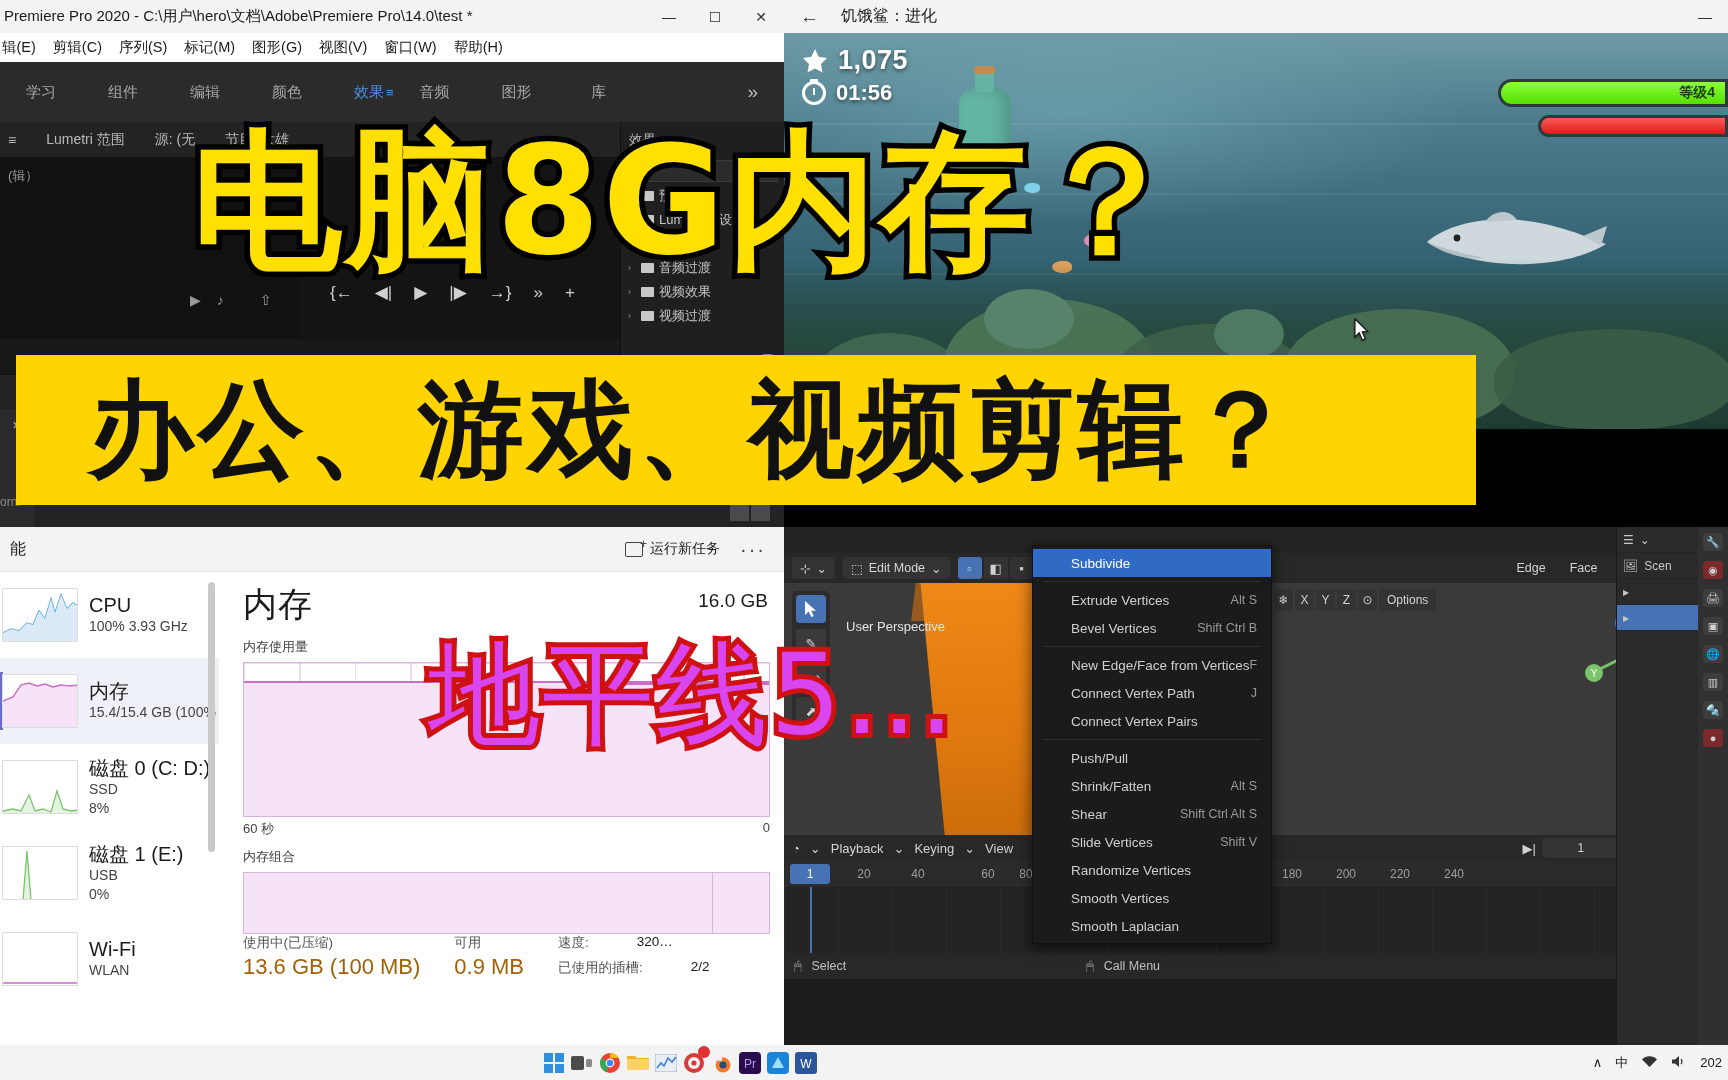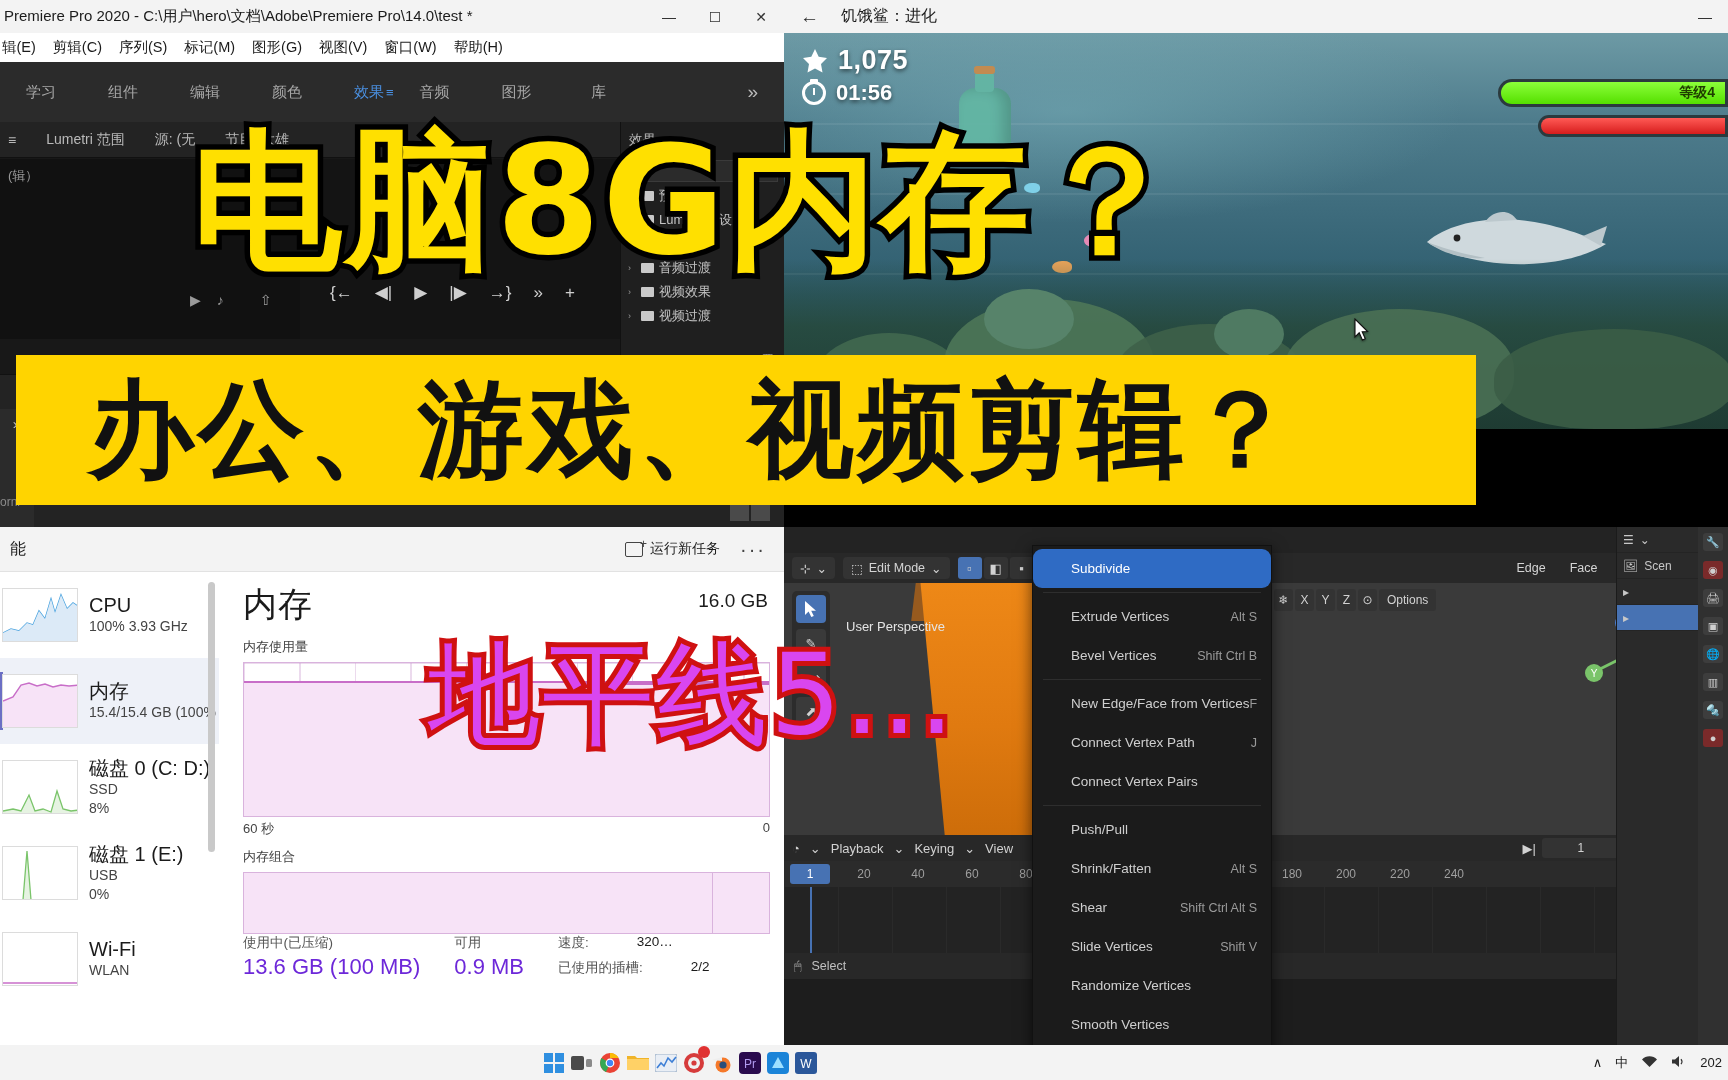--- a/index.html
+++ b/index.html
@@ -144,21 +144,21 @@
     overflow:hidden;}
   .tm-chart .area { position:absolute; left:0; right:0; bottom:0; height:88%;
     background:#f7e3f7; border-top:2px solid #c86ec8; }
   .tm-chart .area:after{content:"";position:absolute;left:62%;right:0;top:-2px;height:4px;background:#c86ec8;}
   .tm-axis { display:flex; justify-content:space-between; font-size:13px; color:#444; margin-top:3px;}
   .tm-chart2 { height:62px; border:1px solid #d9b3dd; margin-top:6px; background:#f7e3f7; position:relative;}
   .tm-chart2 .divider { position:absolute; right:56px; top:0; bottom:0; width:1px; background:#d9b3dd;}
   .tm-stats { display:flex; }
   .tm-stat { margin-right:34px; }
   .tm-stat .lbl { font-size:13.5px; color:#555; }
-  .tm-stat .val { font-size:22px; color:#6d28d9; margin-top:2px;}
+  .tm-stat .val { font-size:22px; color:#a16207; margin-top:2px;}
   .tm-kv { font-size:13.5px; color:#555; display:flex; gap:48px; margin-bottom:7px; }
   .tm-kv .v { color:#1b1b1b; }
 
   
   #blender { position:absolute; left:784px; top:527px; width:944px; height:518px;
     background:#1d1d1d; overflow:hidden; color:#d2d2d2; font-size:13px; }
   .bl-topbar { height:26px; background:#232323; display:flex; align-items:center;
     justify-content:flex-end; padding-right:10px; font-size:12.5px; color:#c0c0c0;}
   .bl-header { height:30px; background:#282828; display:flex; align-items:center; gap:8px; padding:0 8px;}
   .bl-btn { background:#333; border-radius:4px; height:22px; display:flex; align-items:center;
@@ -208,22 +208,22 @@
   .bl-playhead { position:absolute; left:26px; top:0; bottom:0; width:2px; background:#4772b3;}
   .bl-status { height:26px; background:#282828; display:flex; align-items:center; gap:10px;
     padding:0 10px; font-size:12.5px; color:#c0c0c0;}
   .bl-start { position:absolute; right:118px; display:flex; align-items:center; gap:6px; }
   .bl-num { background:#333; border-radius:3px; height:20px; min-width:78px; display:flex;
     align-items:center; justify-content:center; font-size:12px;}
 
   
   .bl-menu { position:absolute; left:248px; top:18px; width:240px; background:#1b1b1b;
     border:1px solid #111; box-shadow:0 4px 14px rgba(0,0,0,.6); padding:3px 0; z-index:40; }
-  .bl-mi { height:39px; display:flex; align-items:center; justify-content:space-between;
-    padding:0 14px 0 38px; font-size:13.5px; color:#cfcfcf; white-space:nowrap;border-radius:9px; }
+  .bl-mi { height:28px; display:flex; align-items:center; justify-content:space-between;
+    padding:0 14px 0 38px; font-size:13.5px; color:#cfcfcf; white-space:nowrap; }
   .bl-mi.hl { background:#2f6bc4; color:#fff; }
   .bl-mi .sc { color:#9a9a9a; font-size:12.5px; }
   .bl-mi.hl .sc { color:#dce8fb; }
   .bl-mdiv { height:1px; background:#2e2e2e; margin:4px 10px; }
 
   
   #taskbar { position:absolute; left:0; bottom:0; width:1728px; height:35px; background:#f3f3f3;
     display:flex; align-items:center; }
   .tb-center { position:absolute; left:540px; display:flex; align-items:center; }
   .tb-ic { width:28px; height:28px; display:flex; align-items:center; justify-content:center; position:relative;}
@@ -658,21 +658,21 @@
         <span class="bl-num">1</span>
         <span>⏱</span>
         <span class="bl-num">Start</span>
       </div>
     </div>
 
     <div class="bl-ruler">
       <div class="bl-frame">1</div>
       <span class="bl-tick" style="left:80px">20</span>
       <span class="bl-tick" style="left:134px">40</span>
-      <span class="bl-tick" style="left:188px">60</span>
+      <span class="bl-tick" style="left:204px">60</span>
       <span class="bl-tick" style="left:242px">80</span>
       <span class="bl-tick" style="left:508px">180</span>
       <span class="bl-tick" style="left:562px">200</span>
       <span class="bl-tick" style="left:616px">220</span>
       <span class="bl-tick" style="left:670px">240</span>
     </div>
 
     <div class="bl-track">
       <div class="bl-playhead"></div>
     </div>

